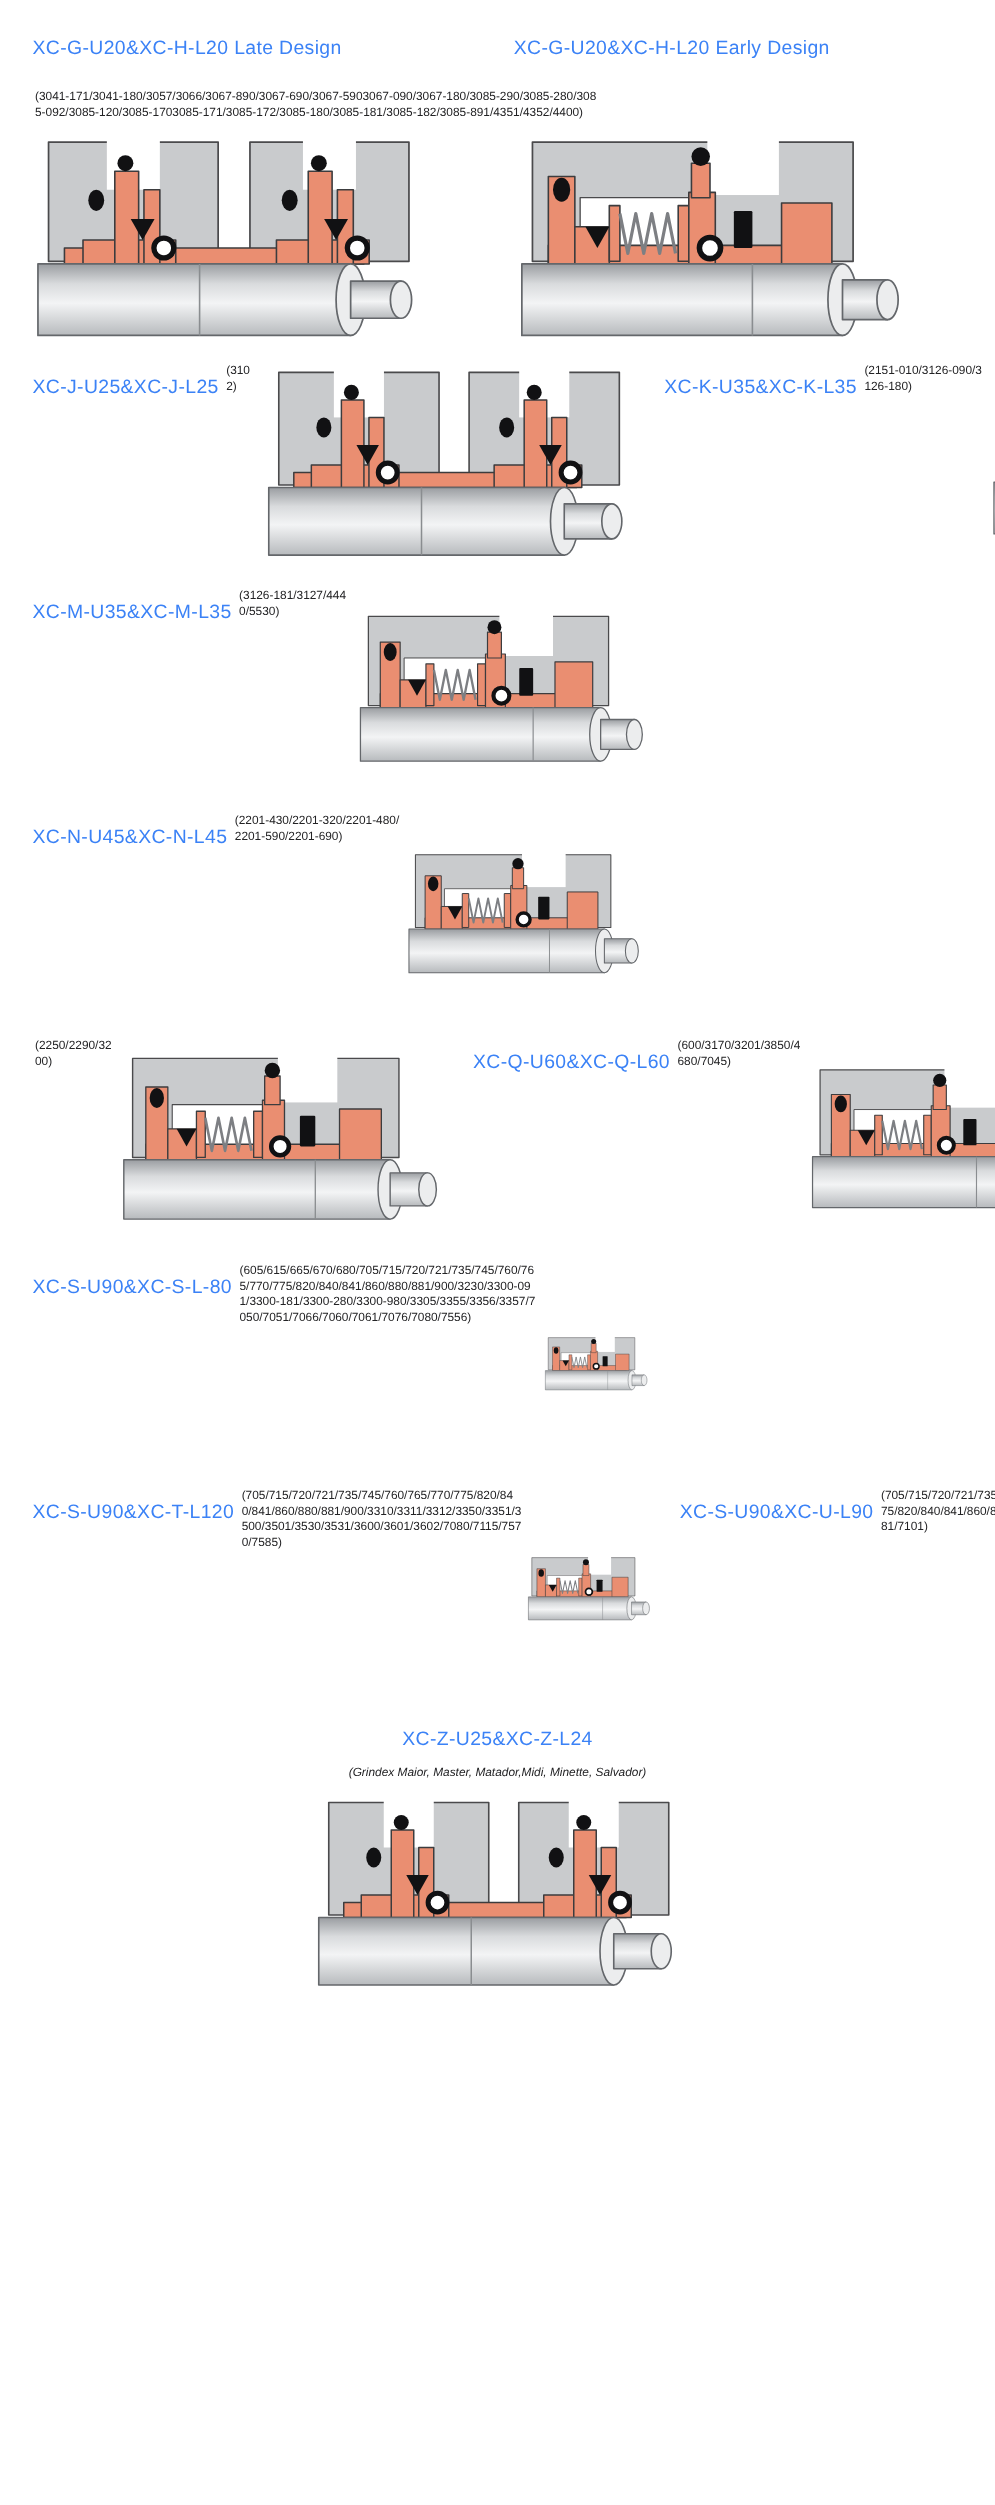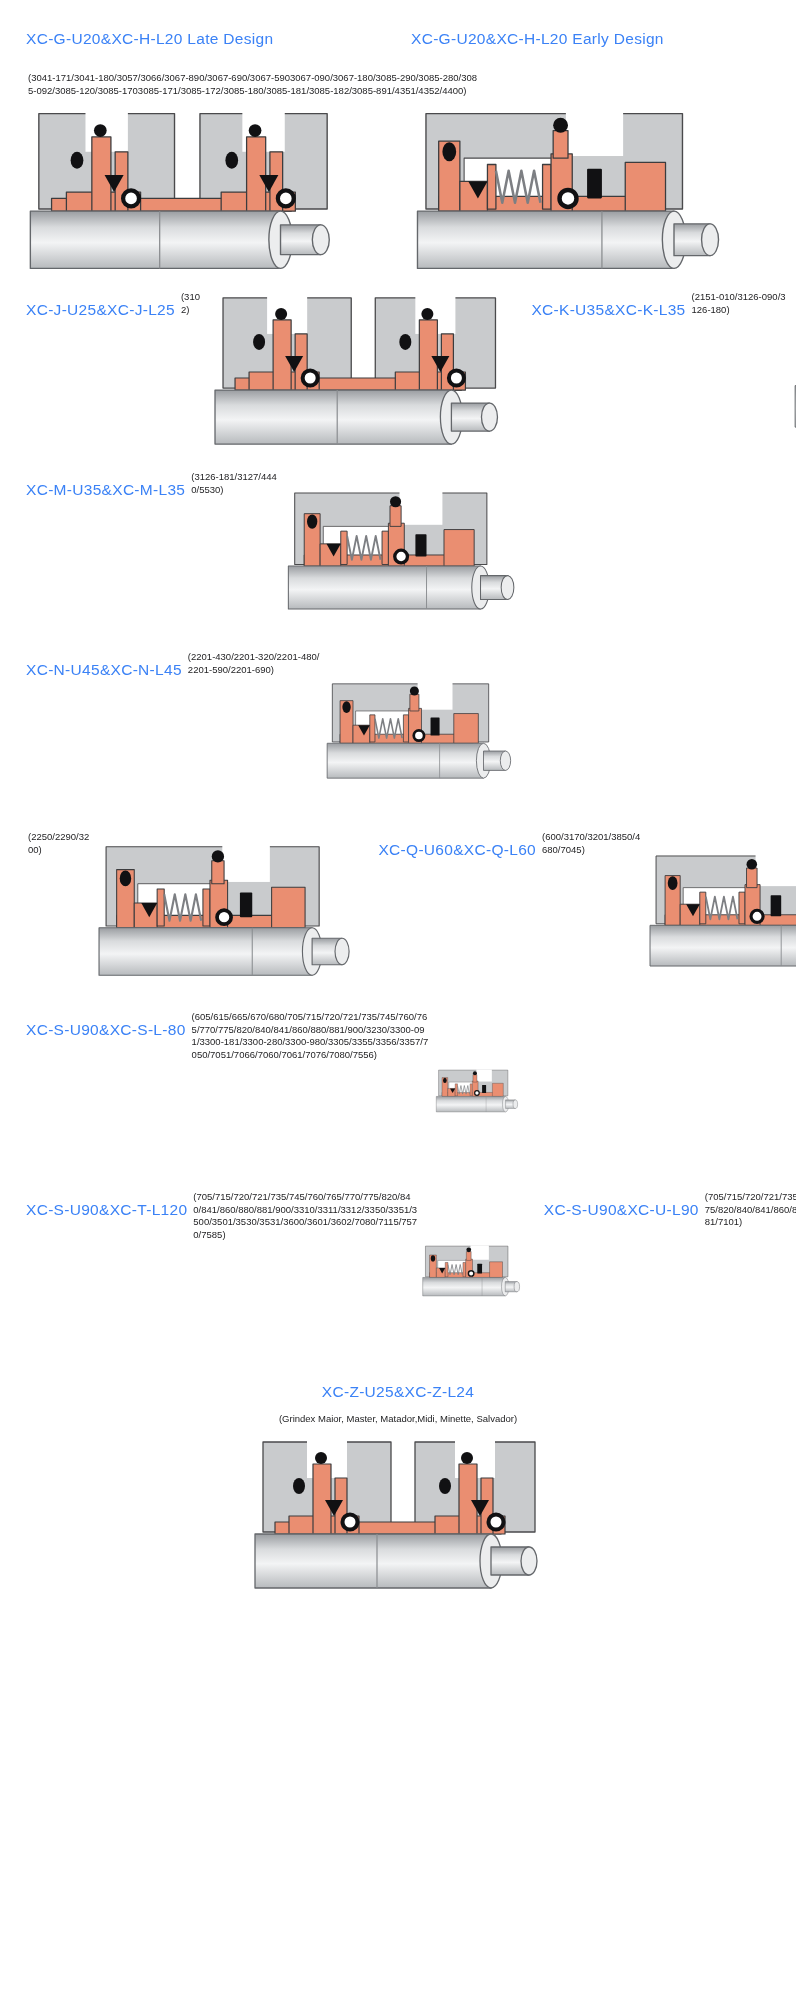--- a/index.html
+++ b/index.html
@@ -16,21 +16,21 @@
   }
   .models{
     font-size:9.5px;line-height:12.5px;color:#232325;margin:14px 0 0 6px;
     max-width:330px;word-break:break-all;
   }
   .models.shared{max-width:452px;margin-left:28px;margin-top:24px;}
   .diag{width:318px;height:172px;margin:8px 0 0 2px;display:block;}
   .diag.sm{width:300px;height:162px;}
   .footer-sec{display:flex;flex-direction:column;align-items:center;margin-top:26px;}
   .footer-sec .sec-title{margin:0;text-align:right;font-size:15.5px;}
-  .footer-sec .models{max-width:420px;text-align:left;margin:12px 0 0 0;word-break:normal;}
+  .footer-sec .models{max-width:420px;text-align:left;margin:12px 0 0 0;word-break:normal;font-style:italic;}
   .hidden-defs{position:absolute;width:0;height:0;overflow:hidden;}
 </style>
 </head>
 <body>
 
 <svg class="hidden-defs" aria-hidden="true">
   <defs>
     <linearGradient id="gShaft" x1="0" y1="0" x2="0" y2="1">
       <stop offset="0" stop-color="#9a9da1"></stop>
       <stop offset="0.28" stop-color="#d9dbdd"></stop>

